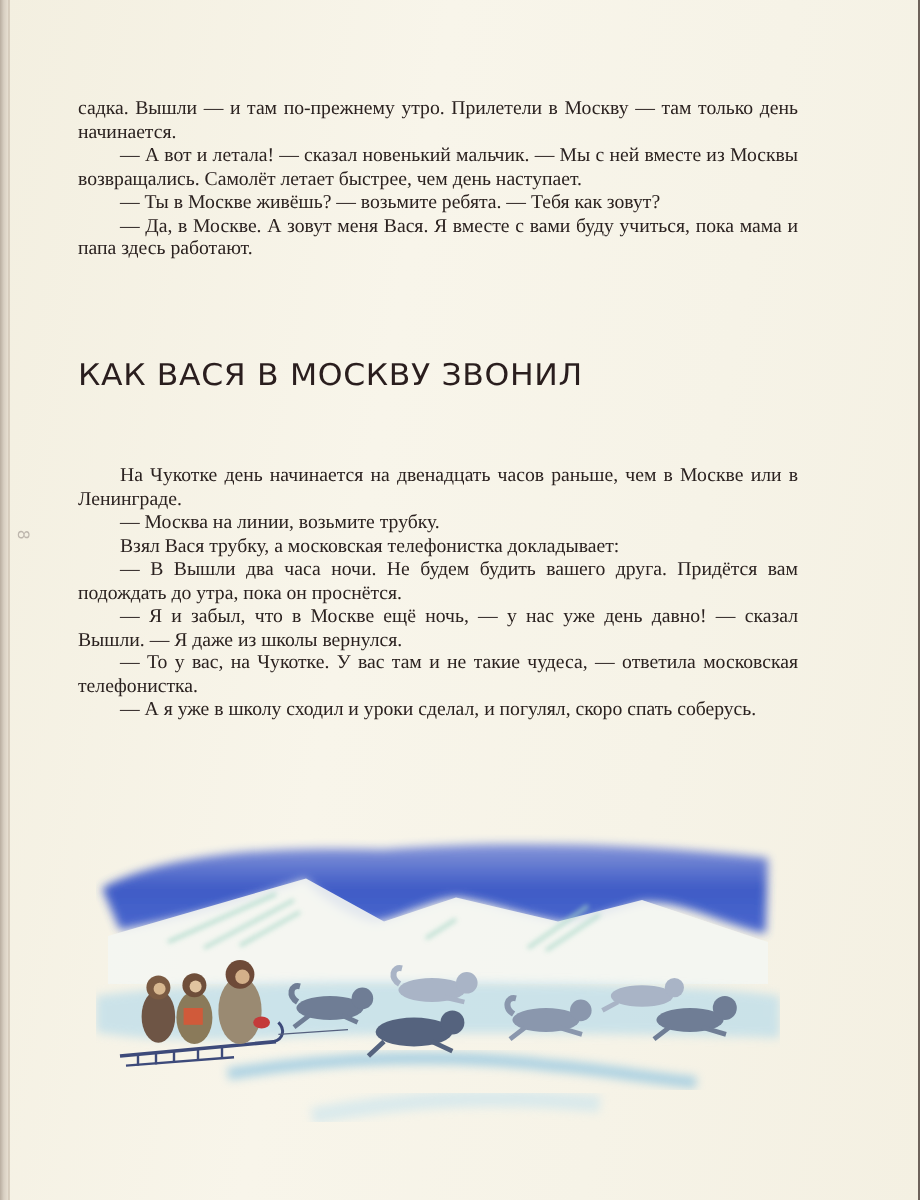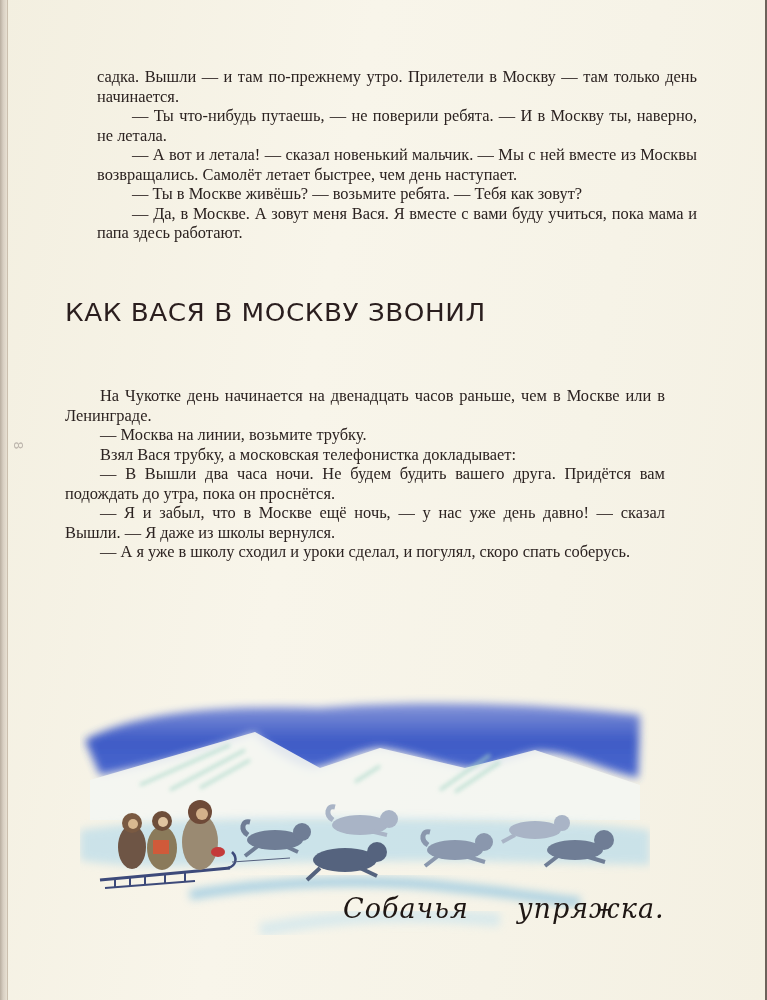--- a/index.html
+++ b/index.html
@@ -31,21 +31,21 @@
       font-family: "DejaVu Sans", sans-serif;
     }
     .text-block {
       position: absolute; left: 65px; width: 600px;
       font-family: "Liberation Serif", "DejaVu Serif", serif;
       font-size: 16.4px; line-height: 19.5px;
       text-align: justify;
     }
     .text-block p { margin: 0; }
     .text-block p.indent { text-indent: 35px; }
-    .block-top { top: 67px; margin-left: 32px; }
+    .block-top { top: 80px; }
     .block-story { top: 350px; margin-top: 36px; }
     .heading {
       position: absolute; left: 65px; top: 298px;
       font-family: "DejaVu Sans", "Liberation Sans", sans-serif;
       font-size: 25px; letter-spacing: 0.5px; color: #2a1e1e;
       font-weight: normal; margin: 0;
       transform: scaleX(1.05); transform-origin: left;
     }
     .illustration {
       position: absolute; left: 80px; top: 690px; width: 570px; height: 250px;
@@ -62,34 +62,34 @@
 
 <div class="page">
   <div class="spine"></div>
   <div class="spine-line"></div>
   <div class="right-edge"></div>
 
   <div class="page-number">8</div>
 
   <div class="text-block block-top">
     <p>садка. Вышли — и там по-прежнему утро. Прилетели в Москву — там только день начинается.</p>
-    <p class="indent">— Ты что-нибудь путаешь, — не поверили ребята. — И в Москву ты, наверно, не летала.</p>
     <p class="indent">— А вот и летала! — сказал новенький мальчик. — Мы с ней вместе из Москвы возвращались. Самолёт летает быстрее, чем день наступает.</p>
     <p class="indent">— Ты в Москве живёшь? — возьмите ребята. — Тебя как зовут?</p>
     <p class="indent">— Да, в Москве. А зовут меня Вася. Я вместе с вами буду учиться, пока мама и папа здесь работают.</p>
   </div>
 
   <h2 class="heading">КАК ВАСЯ В МОСКВУ ЗВОНИЛ</h2>
 
   <div class="text-block block-story">
     <p class="indent">На Чукотке день начинается на двенадцать часов раньше, чем в Москве или в Ленинграде.</p>
     <p class="indent">— Москва на линии, возьмите трубку.</p>
     <p class="indent">Взял Вася трубку, а московская телефонистка докладывает:</p>
     <p class="indent">— В Вышли два часа ночи. Не будем будить вашего друга. Придётся вам подождать до утра, пока он проснётся.</p>
     <p class="indent">— Я и забыл, что в Москве ещё ночь, — у нас уже день давно! — сказал Вышли. — Я даже из школы вернулся.</p>
+    <p class="indent">— То у вас, на Чукотке. У вас там и не такие чудеса, — ответила московская телефонистка.</p>
     <p class="indent">— А я уже в школу сходил и уроки сделал, и погулял, скоро спать соберусь.</p>
   </div>
 
   <div class="illustration">
     <svg width="570" height="250" viewBox="0 0 570 250" xmlns="http://www.w3.org/2000/svg">
       <defs>
         <filter id="soft" x="-10%" y="-30%" width="120%" height="160%">
           <feGaussianBlur stdDeviation="4"></feGaussianBlur>
         </filter>
         <filter id="soft2" x="-10%" y="-30%" width="120%" height="160%">
@@ -178,16 +178,13 @@
           </g>
         <g transform="translate(470,150)" fill="#6f7d95">
             <ellipse cx="25" cy="10" rx="28" ry="10"></ellipse>
             <circle cx="54" cy="0" r="10"></circle>
             <path d="M8,16 L-5,26 M35,16 L55,22" stroke="#6f7d95" stroke-width="4"></path>
           </g>
       </g>
     </svg>
   </div>
 
-  <div class="caption">
-    <span>Собачья</span><span class="word2">упряжка.</span>
-  </div>
 </div>
 
 </body></html>

